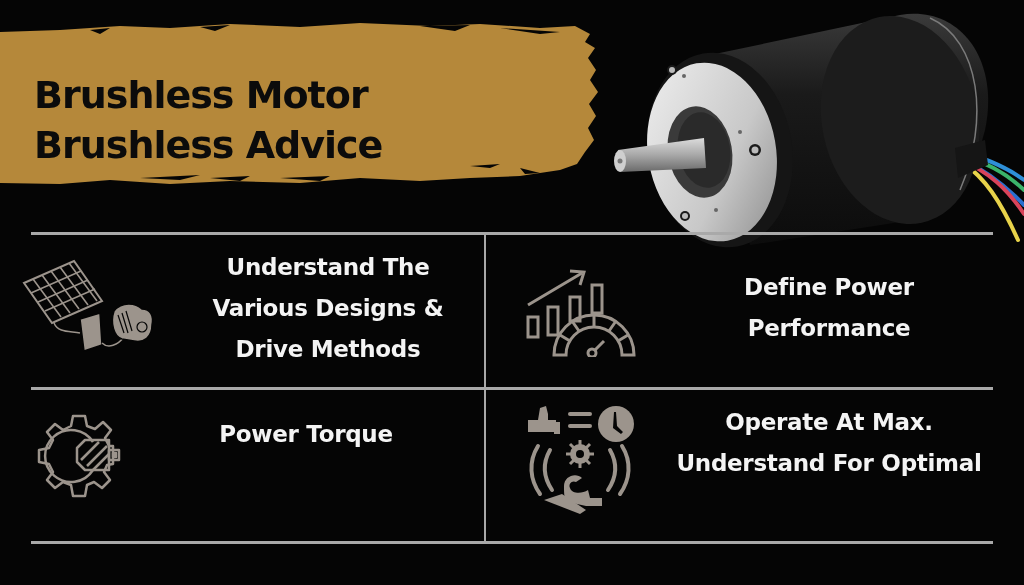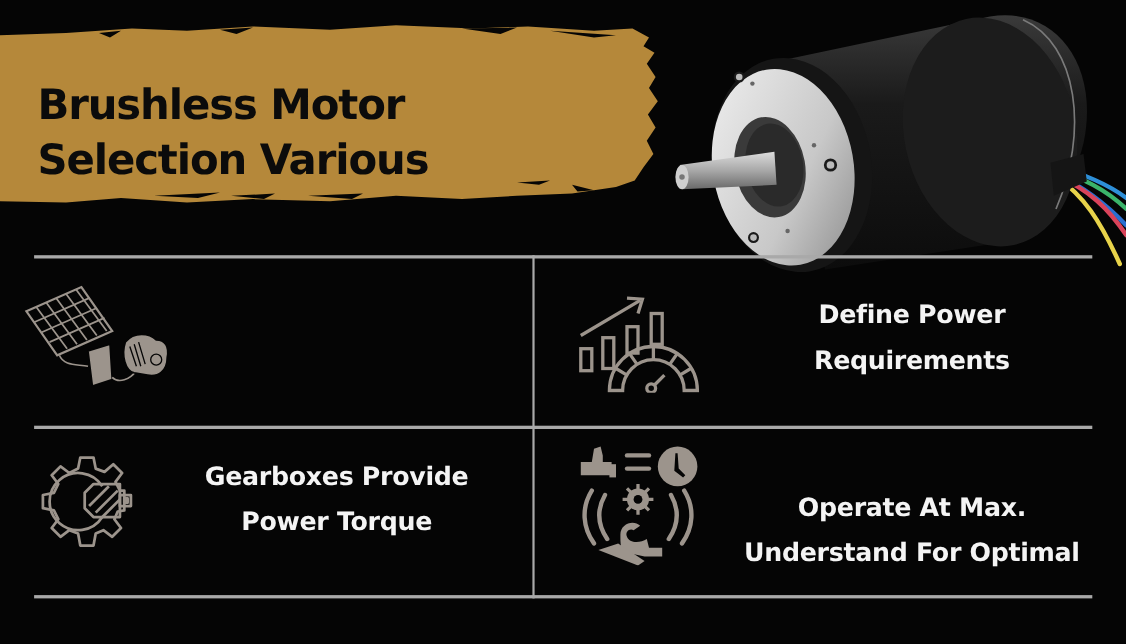--- a/index.html
+++ b/index.html
@@ -31,21 +31,21 @@
 <body>
 
 <div class="banner">
   <svg width="610" height="175" viewBox="0 0 610 175">
     <path fill="#B5883A" d="M0 14 L60 12 L120 8 L170 10 L230 6 L300 9 L360 5 L430 8 L480 6 L540 10 L575 8 L590 16 L585 24 L595 30 L588 40 L596 52 L590 62 L598 74 L589 86 L596 98 L588 110 L594 122 L585 134 L577 146 L560 152 L520 158 L470 160 L420 163 L360 160 L300 165 L230 163 L170 166 L110 162 L60 166 L0 165 Z"></path>
     <path fill="#050505" d="M90 12 L110 10 L100 16 Z M200 9 L230 7 L215 13 Z M420 8 L470 7 L455 13 Z M500 10 L560 14 L540 16 Z"></path>
     <path fill="#050505" d="M470 148 L500 146 L490 150 Z M520 150 L540 155 L525 156 Z M140 160 L200 157 L180 162 Z M210 160 L250 158 L240 163 Z M280 160 L330 158 L320 163 Z"></path>
   </svg>
   <h1 class="title">
     <span>Brushless Motor</span>
-    <span>Selection Various</span>
+    <span>Brushless Advice</span>
   </h1>
 </div>
 
 <div class="motor">
   <svg width="424" height="250" viewBox="0 0 424 250">
     <defs>
       <linearGradient id="bodyG" x1="0" y1="0" x2="0" y2="1">
         <stop offset="0" stop-color="#3a3a3a"></stop>
         <stop offset="0.35" stop-color="#1a1a1a"></stop>
         <stop offset="1" stop-color="#0c0c0c"></stop>
@@ -114,56 +114,60 @@
         <path d="M62 66 L82 60 L84 92 L66 98 Z" stroke-width="1.5"></path>
         <path d="M36 70 C40 80 52 78 62 80" fill="none" stroke="#9C948C" stroke-width="1.5"></path>
         <path d="M84 90 C90 96 100 92 106 84" fill="none" stroke="#9C948C" stroke-width="1.5"></path>
         <path d="M96 58 C104 48 118 50 124 56 C132 56 136 62 134 72 C134 84 126 90 116 88 L104 86 C96 84 92 70 96 58 Z" stroke-width="1.5"></path>
         <g stroke="#050505" stroke-width="1.2" fill="none">
           <path d="M100 62 L106 80 M104 60 L110 80 M108 58 L114 78"></path>
           <circle cx="124" cy="74" r="5"></circle>
         </g>
       </svg>
     </div>
+    <div class="text" style="left:147px;top:12px;width:300px;">
+      <span>Understand The</span>
+      <span>Various Designs &amp;</span>
+      <span>Drive Methods</span>
+    </div>
   </div>
 
   <div class="cell" style="left:455px;top:3px;width:507px;padding-left:16px;">
     <div class="icon" style="left:38px;top:30px;">
       <svg width="112" height="92" viewBox="0 0 112 92" fill="none" stroke="#9C948C" stroke-width="3">
         <path d="M4 40 L58 8"></path>
         <path d="M46 6 L60 7 L56 20"></path>
         <rect x="4" y="52" width="10" height="20"></rect>
         <rect x="24" y="42" width="10" height="28"></rect>
         <rect x="46" y="32" width="10" height="24"></rect>
         <rect x="68" y="20" width="10" height="28"></rect>
         <path d="M30 90 A40 40 0 0 1 110 90 L98 90 A28 28 0 0 0 42 90 Z"></path>
         <path d="M36 70 L46 76 M48 56 L55 66 M70 50 L70 62 M92 56 L85 66 M104 70 L94 76"></path>
         <circle cx="68" cy="88" r="4"></circle>
         <path d="M71 85 L80 76"></path>
       </svg>
     </div>
     <div class="text" style="left:208px;top:32px;width:270px;">
       <span>Define Power</span>
-      <span>Requirements</span>
+      <span>Performance</span>
     </div>
   </div>
 
   <div class="cell" style="left:0;top:158px;width:453px;">
     <div class="icon" style="left:2px;top:18px;">
       <svg width="96" height="96" viewBox="0 0 96 96" fill="none" stroke="#9C948C" stroke-width="2.5" stroke-linejoin="round">
         <path d="M40 8 L52 8 L54 18 L62 21 L70 14 L78 22 L72 30 L76 38 L80 38 L80 56 L74 57 L71 64 L77 72 L69 80 L61 74 L54 77 L52 88 L40 88 L38 77 L30 74 L22 80 L14 72 L20 64 L16 56 L6 54 L6 42 L16 40 L20 32 L14 24 L22 16 L30 22 L38 18 Z"></path>
         <path d="M60 34 A26 26 0 1 0 60 62"></path>
         <path d="M52 32 L76 32 L76 62 L52 62 L44 54 L44 40 Z"></path>
         <path d="M48 52 L66 34 M54 58 L74 38 M60 62 L76 46"></path>
         <rect x="76" y="42" width="10" height="10"></rect>
         <rect x="80" y="45" width="3" height="4" fill="#9C948C"></rect>
       </svg>
     </div>
     <div class="text" style="left:125px;top:24px;width:300px;">
-      <span>Gearboxes Provide</span>
       <span>Power Torque</span>
     </div>
   </div>
 
   <div class="cell" style="left:455px;top:158px;width:507px;">
     <div class="icon" style="left:38px;top:12px;">
       <svg width="112" height="112" viewBox="0 0 112 112" fill="#9C948C" stroke="none">
 
         <path d="M4 18 L14 18 L16 6 L22 4 L24 12 L24 18 L32 18 L32 30 L4 30 Z"></path>
         <rect x="30" y="20" width="6" height="12"></rect>
@@ -183,18 +187,18 @@
         <circle cx="56" cy="52" r="4" fill="#050505"></circle>
         <g stroke="#9C948C" stroke-width="3">
             <path d="M56 38 L56 66 M42 52 L70 52 M46 42 L66 62 M66 42 L46 62"></path>
           </g>
         <circle cx="56" cy="52" r="4" fill="#050505"></circle>
 
         <path d="M40 84 C40 74 52 70 58 76 L52 80 C48 78 44 82 46 86 C48 92 58 92 64 88 L66 96 L78 96 L78 104 L62 104 L44 100 C40 98 40 92 40 84 Z"></path>
         <path d="M20 98 L38 92 L62 108 L56 112 Z"></path>
       </svg>
     </div>
-    <div class="text" style="left:178px;top:12px;width:330px;margin-top:40px;">
+    <div class="text" style="left:178px;top:12px;width:330px;">
       <span>Operate At Max.</span>
       <span>Understand For Optimal</span>
     </div>
   </div>
 </div>
 
 </body></html>

